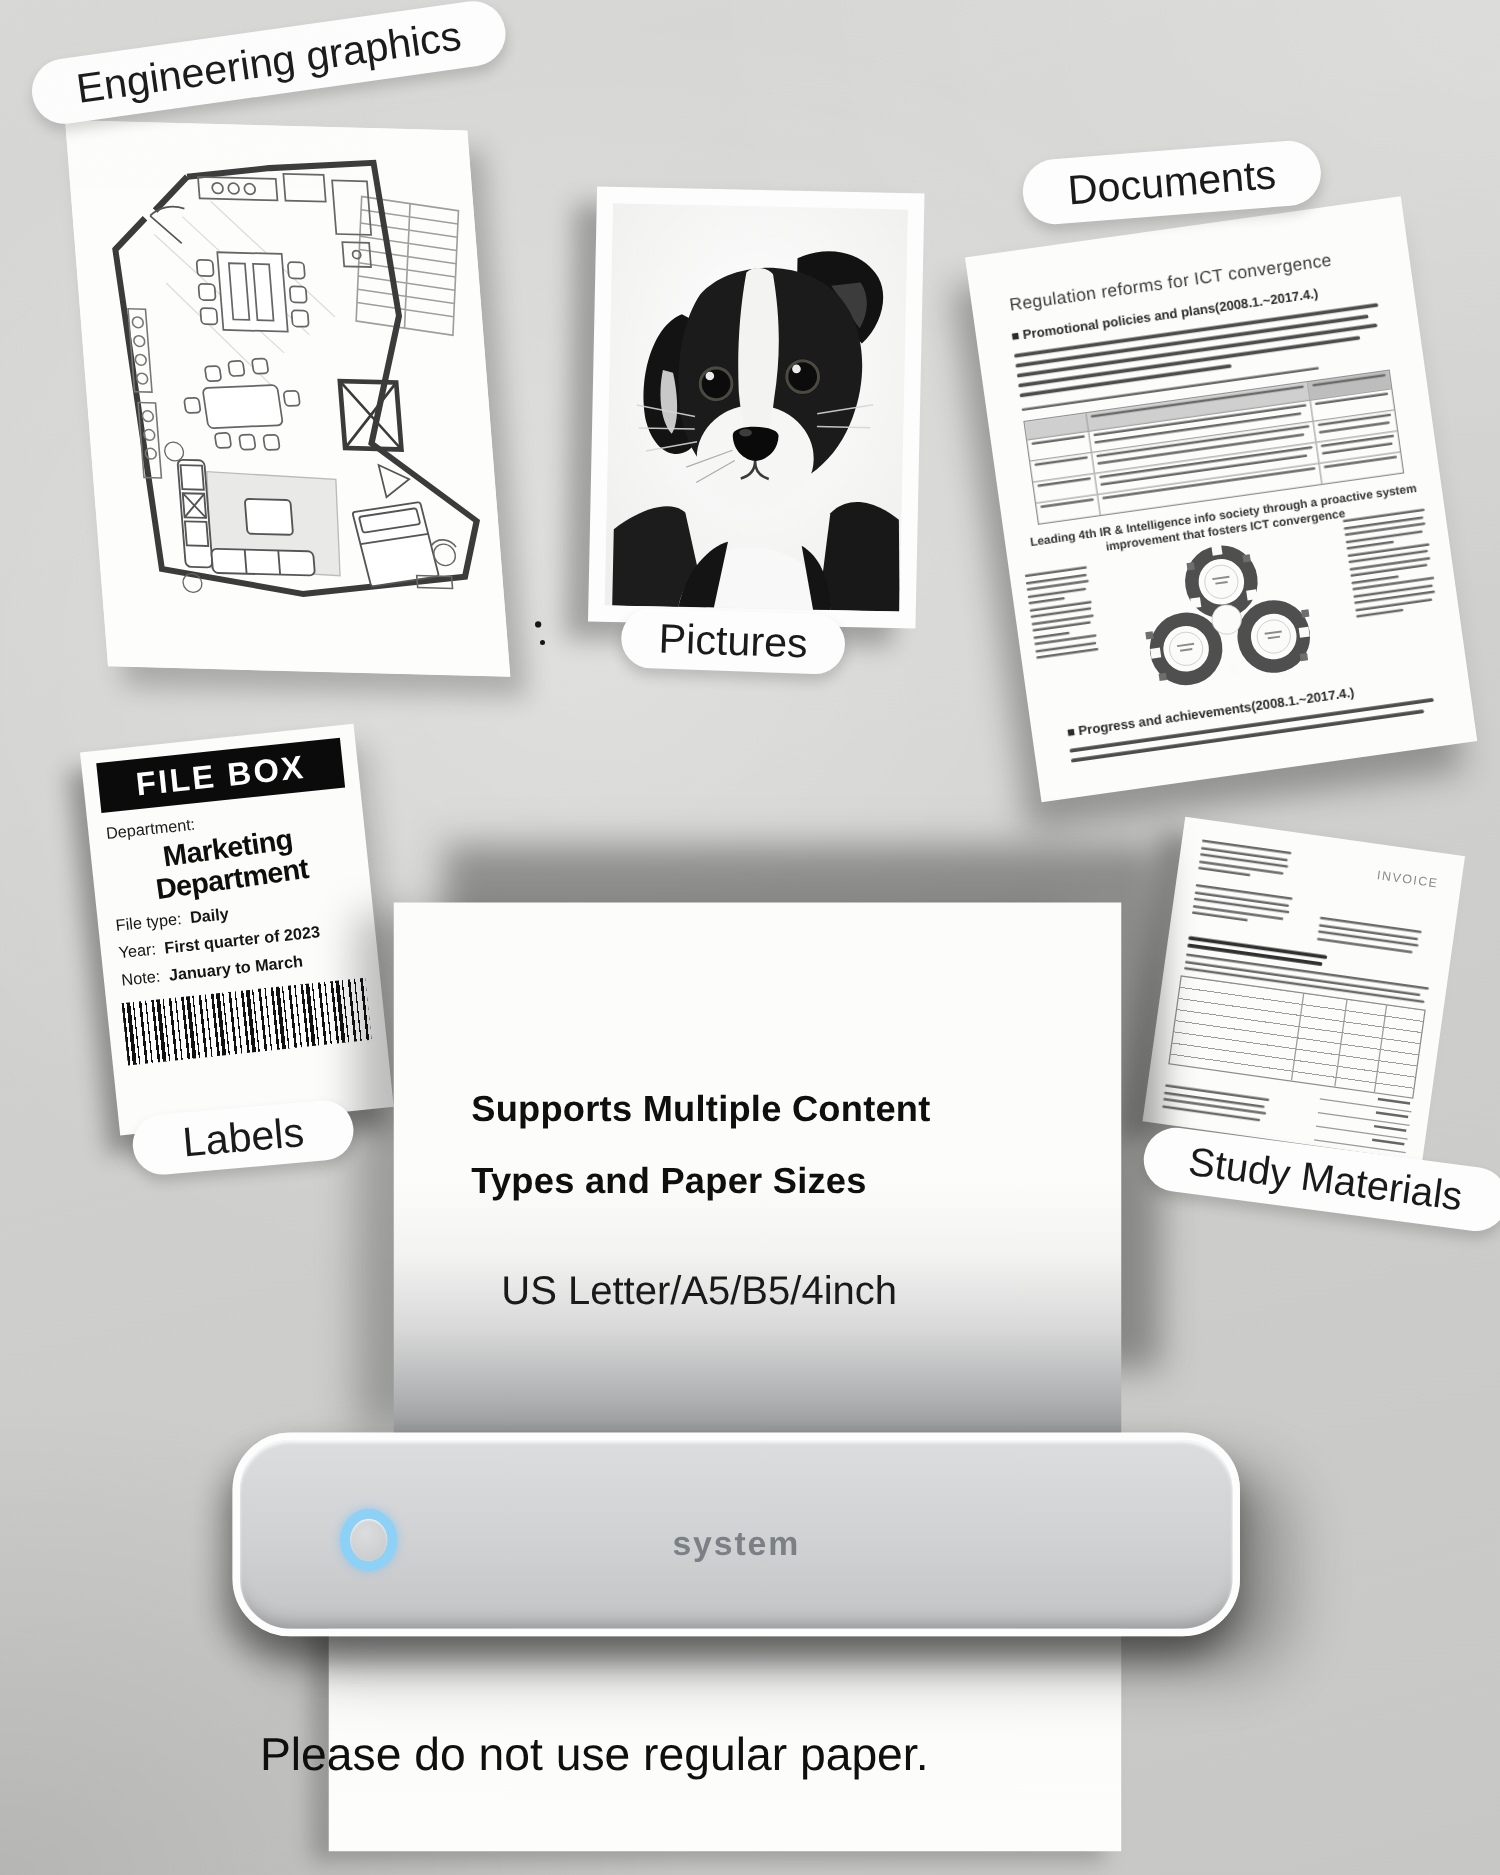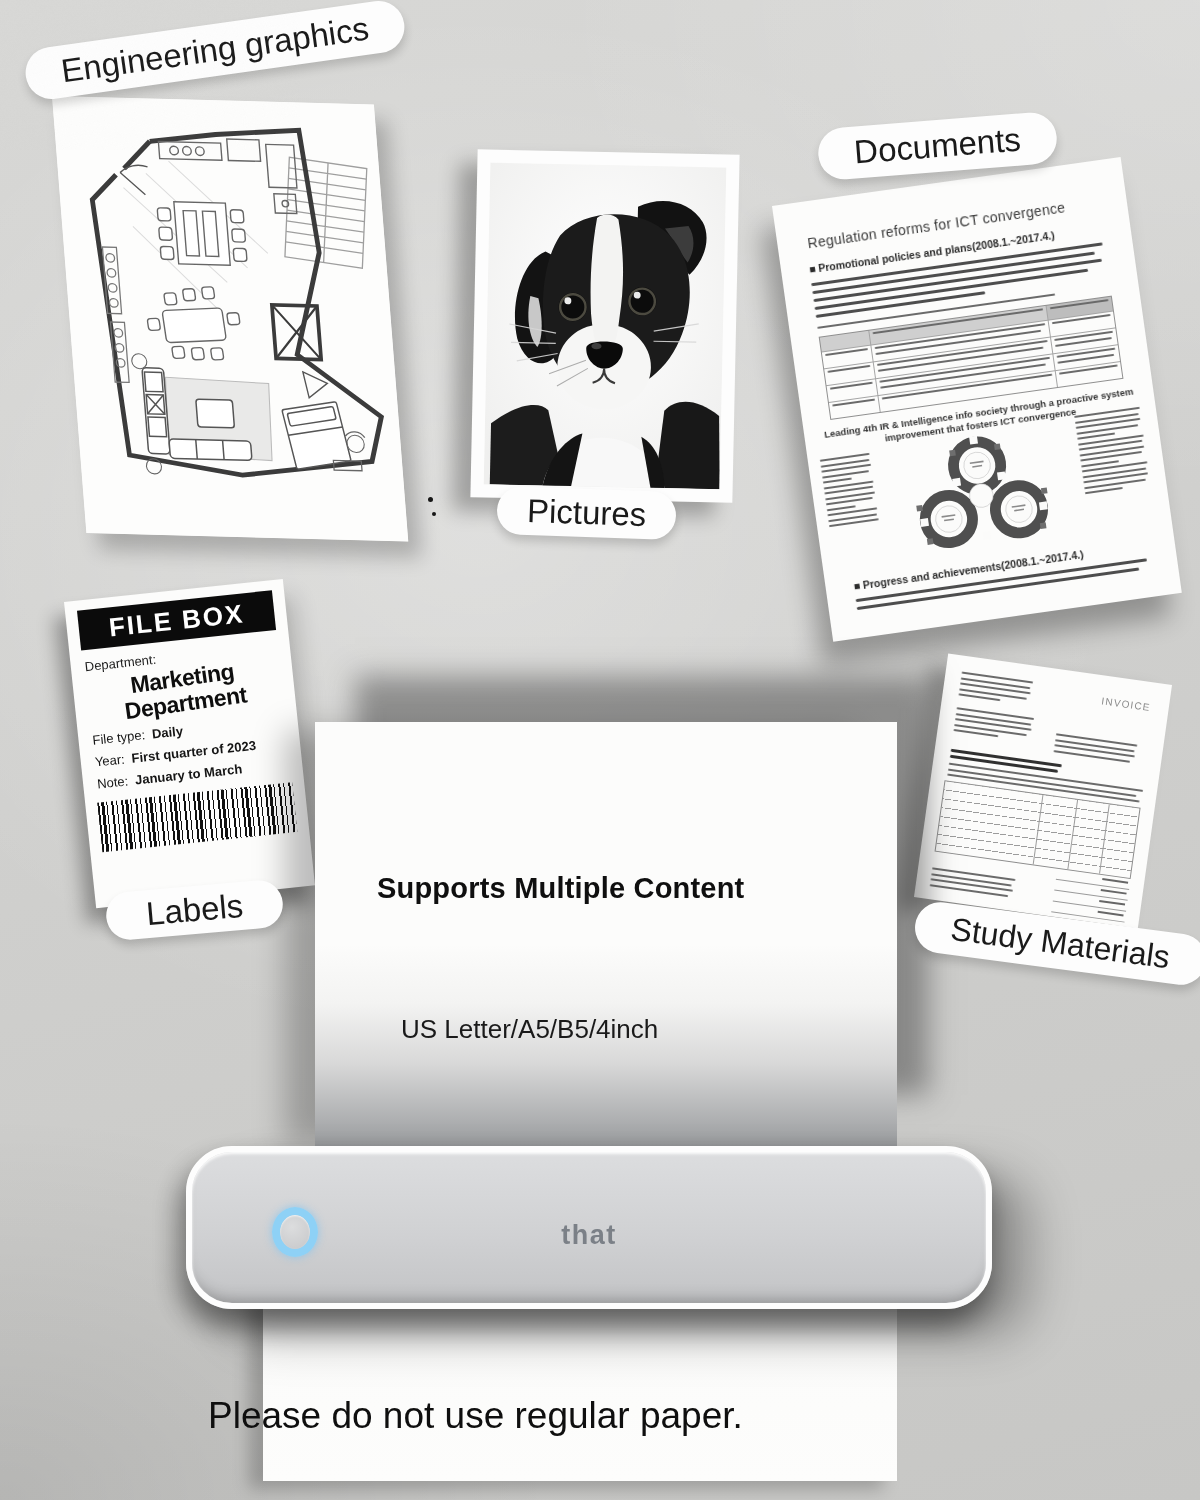--- a/index.html
+++ b/index.html
@@ -117,21 +117,21 @@
   .iv-trow i{position:absolute;right:2px;top:3px;width:26px;height:2px;background:#666;}
   .inv-foot{position:absolute;left:14px;bottom:10px;width:84px;}
 
   
   .paper-top{
     position:absolute;left:315px;top:722px;width:582px;height:427px;z-index:4;
     background:linear-gradient(180deg,#fcfcfb 0%,#fcfcfb 52%,#f3f3f2 66%,#d8d8d8 80%,#a2a4a6 97%,#97999b 100%);
     box-shadow:36px -50px 26px -4px rgba(70,70,70,.50),-36px 2px 30px -6px rgba(0,0,0,.25);
   }
   .cp-head{position:absolute;left:62px;top:138px;font-size:29px;font-weight:700;line-height:57px;color:#0f0f0f;letter-spacing:.2px;}
-  .cp-sizes{position:absolute;left:86px;top:292px;font-size:26px;color:#1a1a1a;}
+  .cp-sizes{position:absolute;left:86px;top:292px;font-size:32px;color:#1a1a1a;}
 
   
   .paper-bottom{
     position:absolute;left:263px;top:1295px;width:634px;height:186px;z-index:5;
     background:linear-gradient(180deg,#e9e9e8 0%,#fbfbfa 22%,#fdfdfc 100%);
     box-shadow:-14px 8px 16px rgba(0,0,0,.22);
   }
 
   
   .printer{
@@ -148,21 +148,21 @@
     box-shadow:0 0 8px rgba(125,195,242,.75),inset 0 1px 2px rgba(255,255,255,.8);
   }
   .brand{
     position:absolute;left:50%;top:68px;transform:translateX(-50%);
     font-size:27px;font-weight:700;color:#7b8087;letter-spacing:1.5px;
   }
 
   
   .warning{position:absolute;left:206px;top:1374px;z-index:8;color:#0f0f0f;}
   .wline1{display:flex;align-items:center;gap:12px;font-size:37px;line-height:51px;}
-  .wline2{font-size:37px;line-height:51px;margin-top:16px;margin-left:2px;}
+  .wline2{font-size:37px;line-height:51px;margin-top:4px;margin-left:2px;}
   .wicon{flex:0 0 auto;}
 </style>
 </head>
 <body>
 
 <div id="stage">
 
   <div class="sheet floorplan">
     <svg viewBox="0 0 300 408" preserveAspectRatio="none">
       <rect width="300" height="408" fill="#fdfdfc"></rect>
@@ -571,29 +571,30 @@
 
   <div class="pill p-eng">Engineering graphics</div>
   <div class="pill p-pic">Pictures</div>
   <div class="pill p-doc">Documents</div>
   <div class="pill p-lab">Labels</div>
   <div class="pill p-stu">Study Materials</div>
 
   <div class="paper-top">
     <div class="cp-head">
       <div>Supports Multiple Content</div>
+      <div>Types and Paper Sizes</div>
     </div>
     <div class="cp-sizes">US Letter/A5/B5/4inch</div>
   </div>
 
   <div class="paper-bottom"></div>
 
   <div class="printer">
     <div class="power"></div>
-    <div class="brand">that</div>
+    <div class="brand">system</div>
   </div>
 
   <div class="warning">
     <div class="wline2">Please do not use regular paper.</div>
   </div>
 
   <svg class="noise">
     <filter id="grain">
       <feTurbulence type="fractalNoise" baseFrequency="0.9" numOctaves="2" stitchTiles="stitch"></feTurbulence>
       <feColorMatrix type="saturate" values="0"></feColorMatrix>

